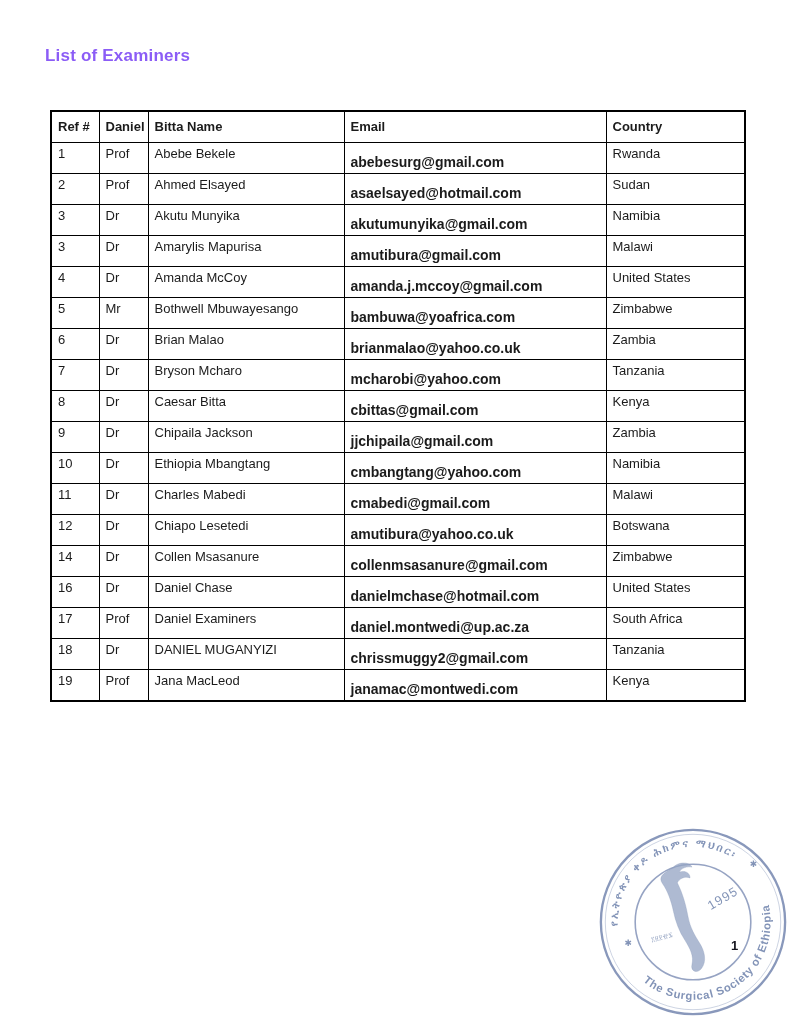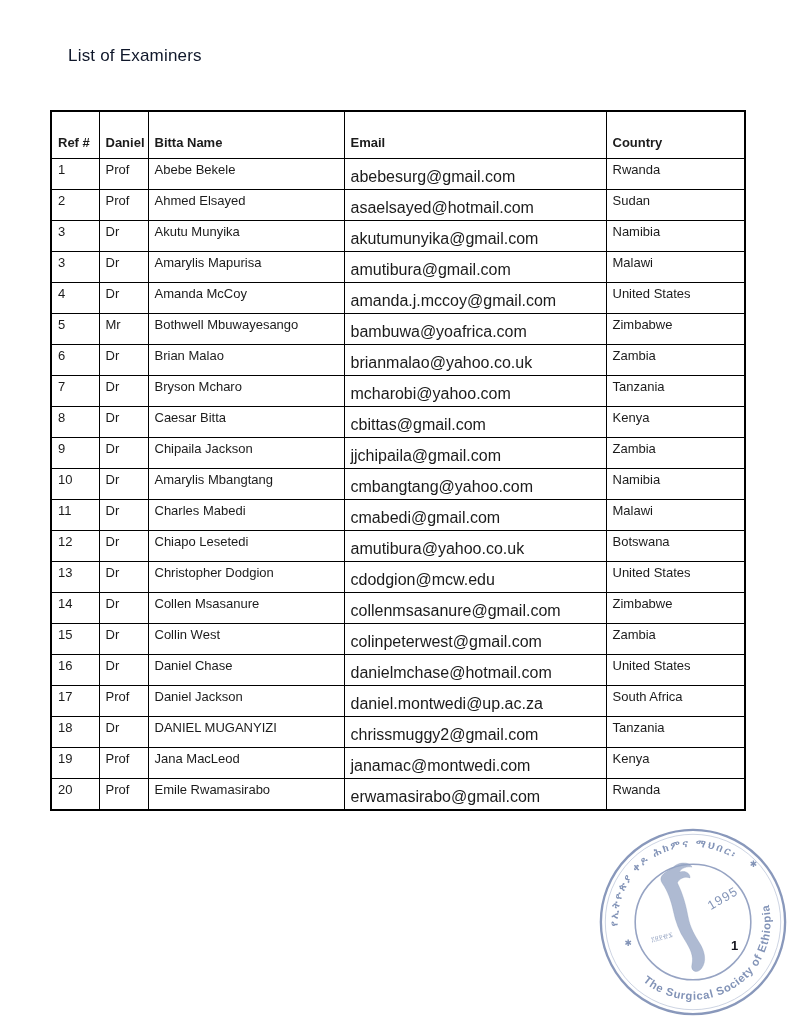--- a/index.html
+++ b/index.html
@@ -6,51 +6,50 @@
   body {
     width:791px; height:1024px;
     background:#ffffff;
     font-family:"Liberation Sans", sans-serif;
     color:#1b1b1b;
     position:relative;
     overflow:hidden;
   }
   .doc-title {
     position:absolute; left:45px; top:46px;
-    font-size:17px; font-weight:normal; color:#0f172a;
+    font-size:17px; font-weight:bold; color:#8b5cf6;
     letter-spacing:0.2px;
-    margin-left:23px;
   }
   table.examiners {
     position:absolute; left:50px; top:110px;
     width:694px;
     border-collapse:collapse;
     table-layout:fixed;
     border:2px solid #000;
   }
   .examiners th, .examiners td {
     border:1px solid #000;
     text-align:left;
     vertical-align:top;
     padding:3px 6px 1px 6px;
     font-size:13px;
     overflow:hidden;
     white-space:nowrap;
   }
   .examiners thead th {
     height:22px;
     font-weight:bold;
-    padding-top:23px;
+    padding-top:7px;
   }
   .examiners tbody tr { height:31px; }
   .examiners td.name { font-weight:normal; }
   .examiners td.email {
     vertical-align:bottom;
-    font-size:16px;
-    font-weight:normal;
+    font-size:14px;
+    font-weight:bold;
     padding-bottom:3px;
   }
   col.c-ref { width:48px; }
   col.c-title { width:49px; }
   col.c-name { width:196px; }
   col.c-email { width:262px; }
   col.c-country { width:139px; }
 
   
   .stamp {
@@ -174,104 +173,83 @@
     <td>9</td>
     <td>Dr</td>
     <td class="name">Chipaila Jackson</td>
     <td class="email">jjchipaila@gmail.com</td>
     <td>Zambia</td>
   </tr>
 
   <tr>
     <td>10</td>
     <td>Dr</td>
-    <td class="name">Amarylis Mbangtang</td>
+    <td class="name">Ethiopia Mbangtang</td>
     <td class="email">cmbangtang@yahoo.com</td>
     <td>Namibia</td>
   </tr>
 
   <tr>
     <td>11</td>
     <td>Dr</td>
     <td class="name">Charles Mabedi</td>
     <td class="email">cmabedi@gmail.com</td>
     <td>Malawi</td>
   </tr>
 
   <tr>
     <td>12</td>
     <td>Dr</td>
     <td class="name">Chiapo Lesetedi</td>
     <td class="email">amutibura@yahoo.co.uk</td>
     <td>Botswana</td>
   </tr>
 
-  <tr>
-    <td>13</td>
-    <td>Dr</td>
-    <td class="name">Christopher Dodgion</td>
-    <td class="email">cdodgion@mcw.edu</td>
-    <td>United States</td>
-  </tr>
 
   <tr>
     <td>14</td>
     <td>Dr</td>
     <td class="name">Collen Msasanure</td>
     <td class="email">collenmsasanure@gmail.com</td>
     <td>Zimbabwe</td>
   </tr>
 
-  <tr>
-    <td>15</td>
-    <td>Dr</td>
-    <td class="name">Collin West</td>
-    <td class="email">colinpeterwest@gmail.com</td>
-    <td>Zambia</td>
-  </tr>
 
   <tr>
     <td>16</td>
     <td>Dr</td>
     <td class="name">Daniel Chase</td>
     <td class="email">danielmchase@hotmail.com</td>
     <td>United States</td>
   </tr>
 
   <tr>
     <td>17</td>
     <td>Prof</td>
-    <td class="name">Daniel Jackson</td>
+    <td class="name">Daniel Examiners</td>
     <td class="email">daniel.montwedi@up.ac.za</td>
     <td>South Africa</td>
   </tr>
 
   <tr>
     <td>18</td>
     <td>Dr</td>
     <td class="name">DANIEL MUGANYIZI</td>
     <td class="email">chrissmuggy2@gmail.com</td>
     <td>Tanzania</td>
   </tr>
 
   <tr>
     <td>19</td>
     <td>Prof</td>
     <td class="name">Jana MacLeod</td>
     <td class="email">janamac@montwedi.com</td>
     <td>Kenya</td>
   </tr>
 
-  <tr>
-    <td>20</td>
-    <td>Prof</td>
-    <td class="name">Emile Rwamasirabo</td>
-    <td class="email">erwamasirabo@gmail.com</td>
-    <td>Rwanda</td>
-  </tr>
 </tbody>
 </table>
 
 <svg class="stamp" viewBox="0 0 200 200" aria-hidden="true">
   <circle class="ring ring-outer" cx="100" cy="100" r="94"></circle>
   <circle class="ring ring-rim" cx="100" cy="100" r="89.5"></circle>
   <circle class="ring ring-inner" cx="100" cy="100" r="59"></circle>
 
   <path id="arcTop" d="M25,117.3 A77,77 0 0 1 152.5,43.7" fill="none"></path>
   <path id="arcBottom" d="M30.3,137.1 A79,79 0 1 0 164.7,54.7" fill="none"></path>

